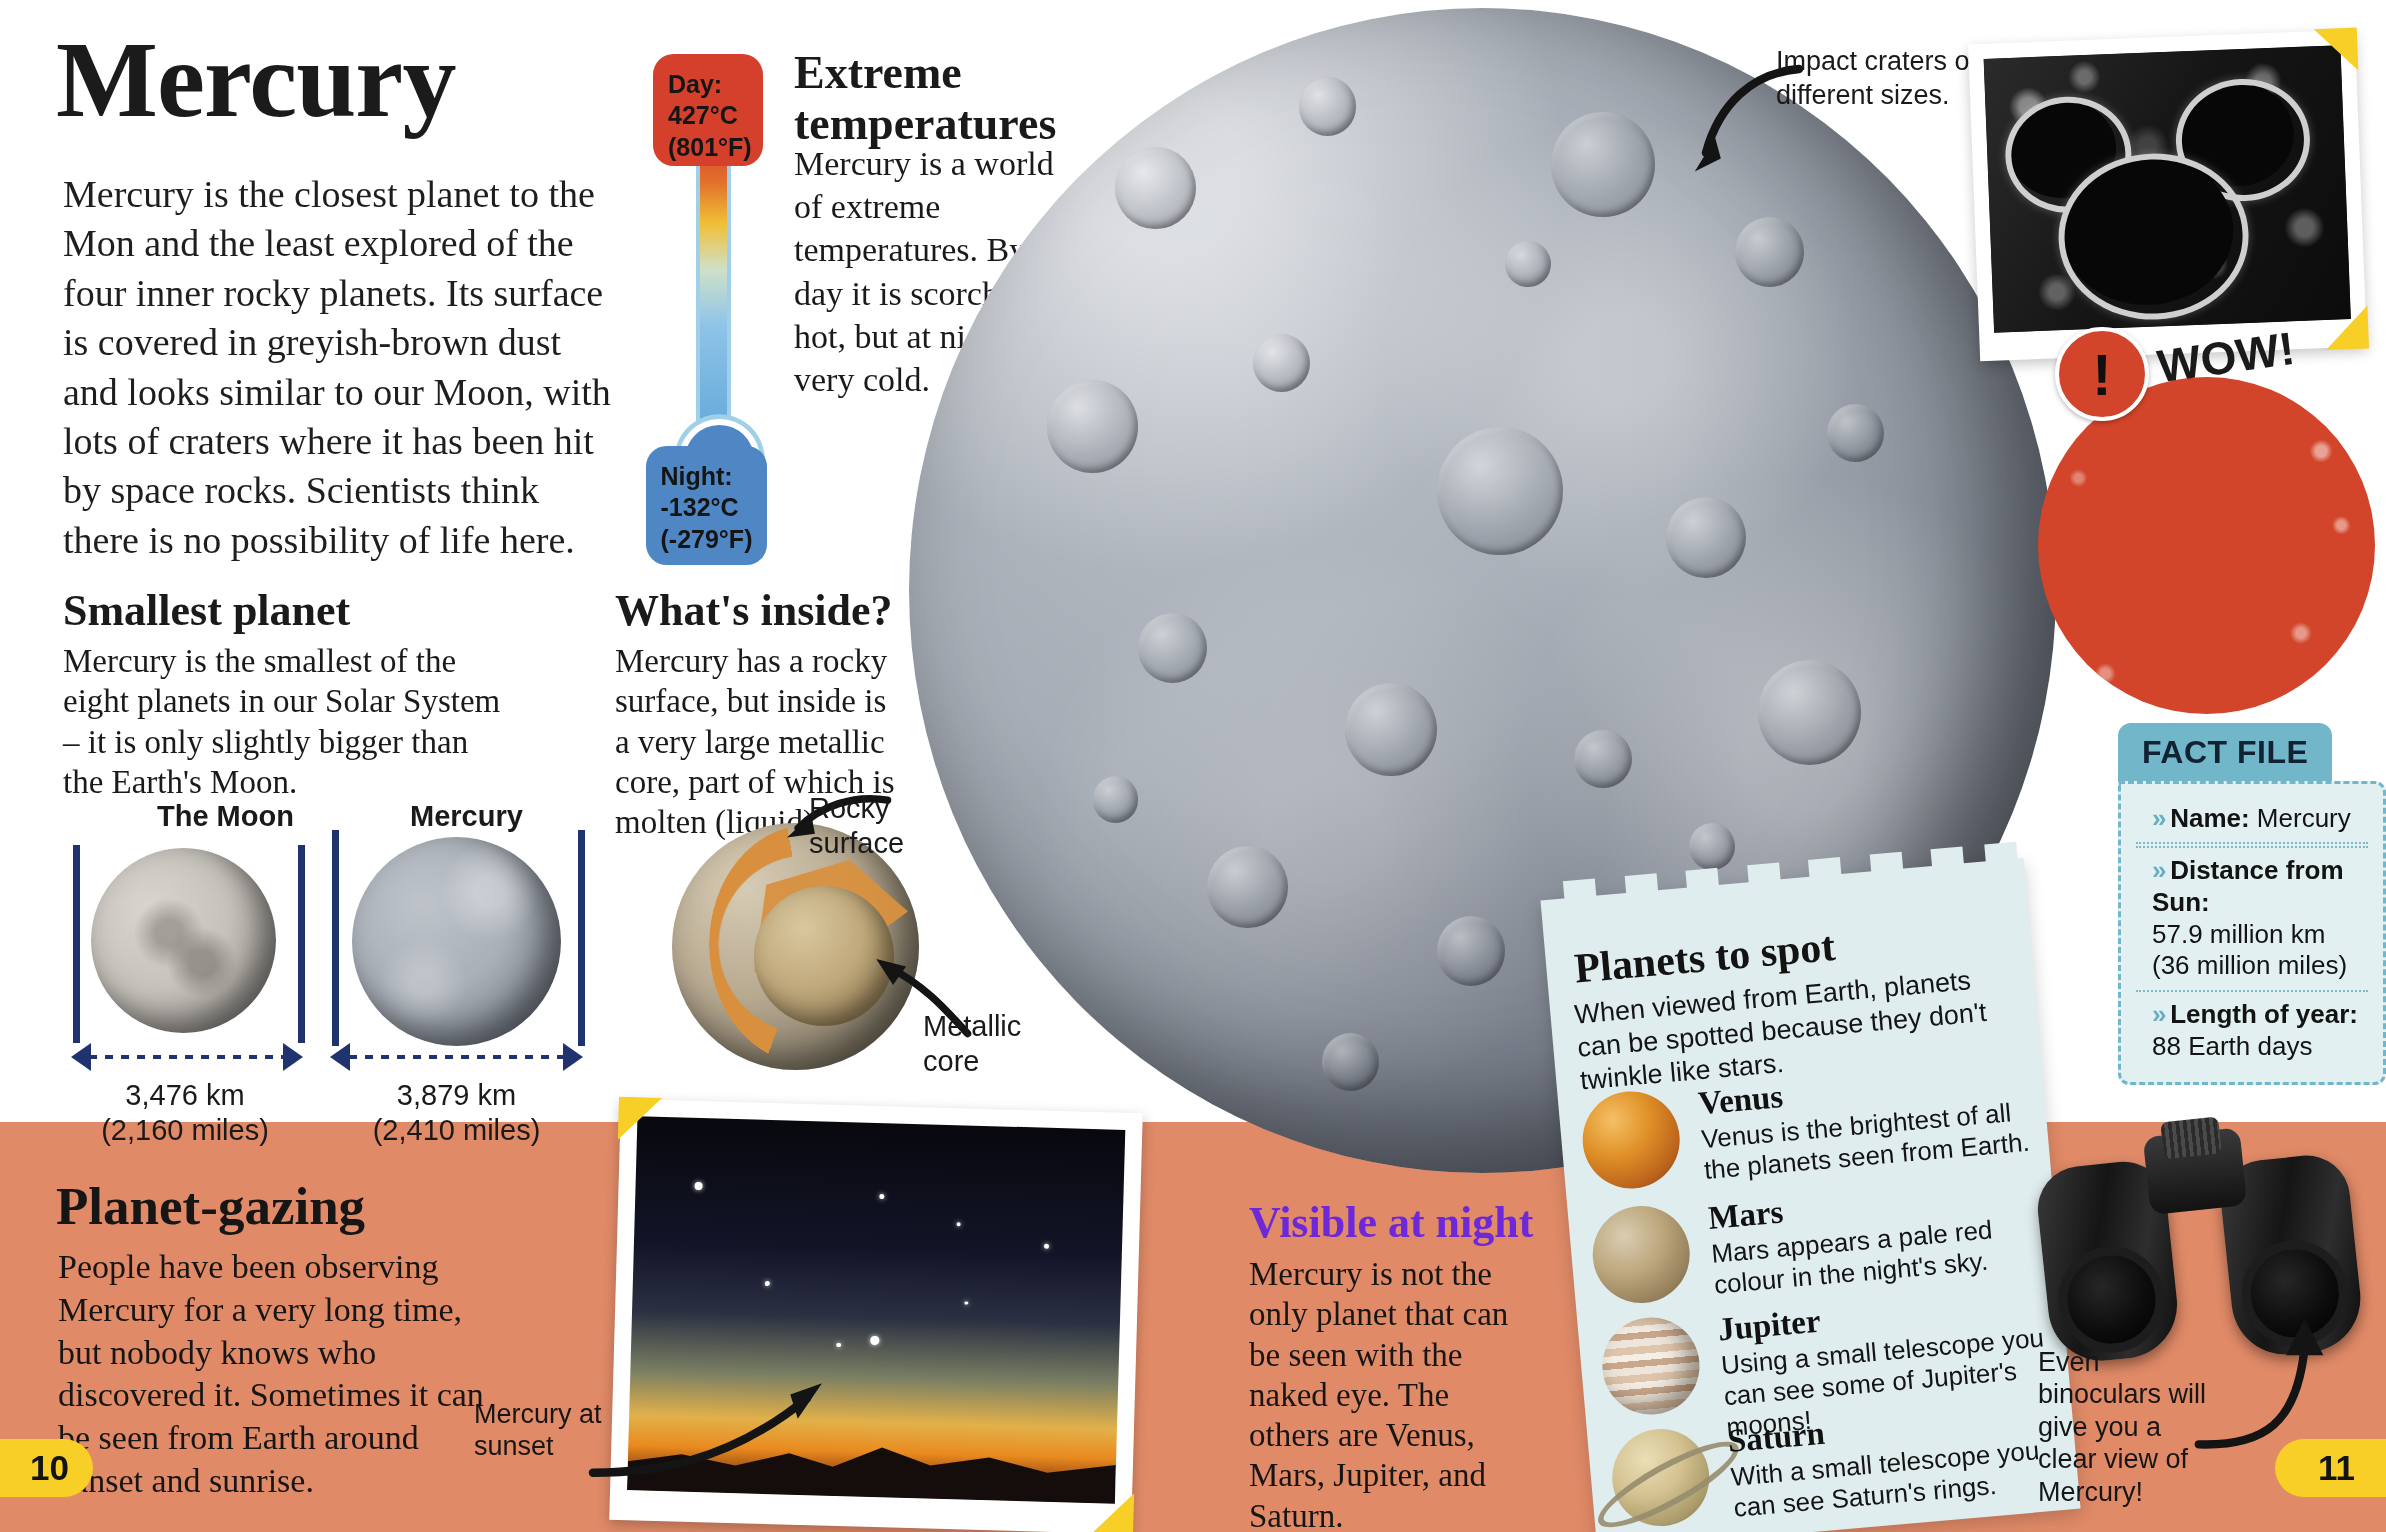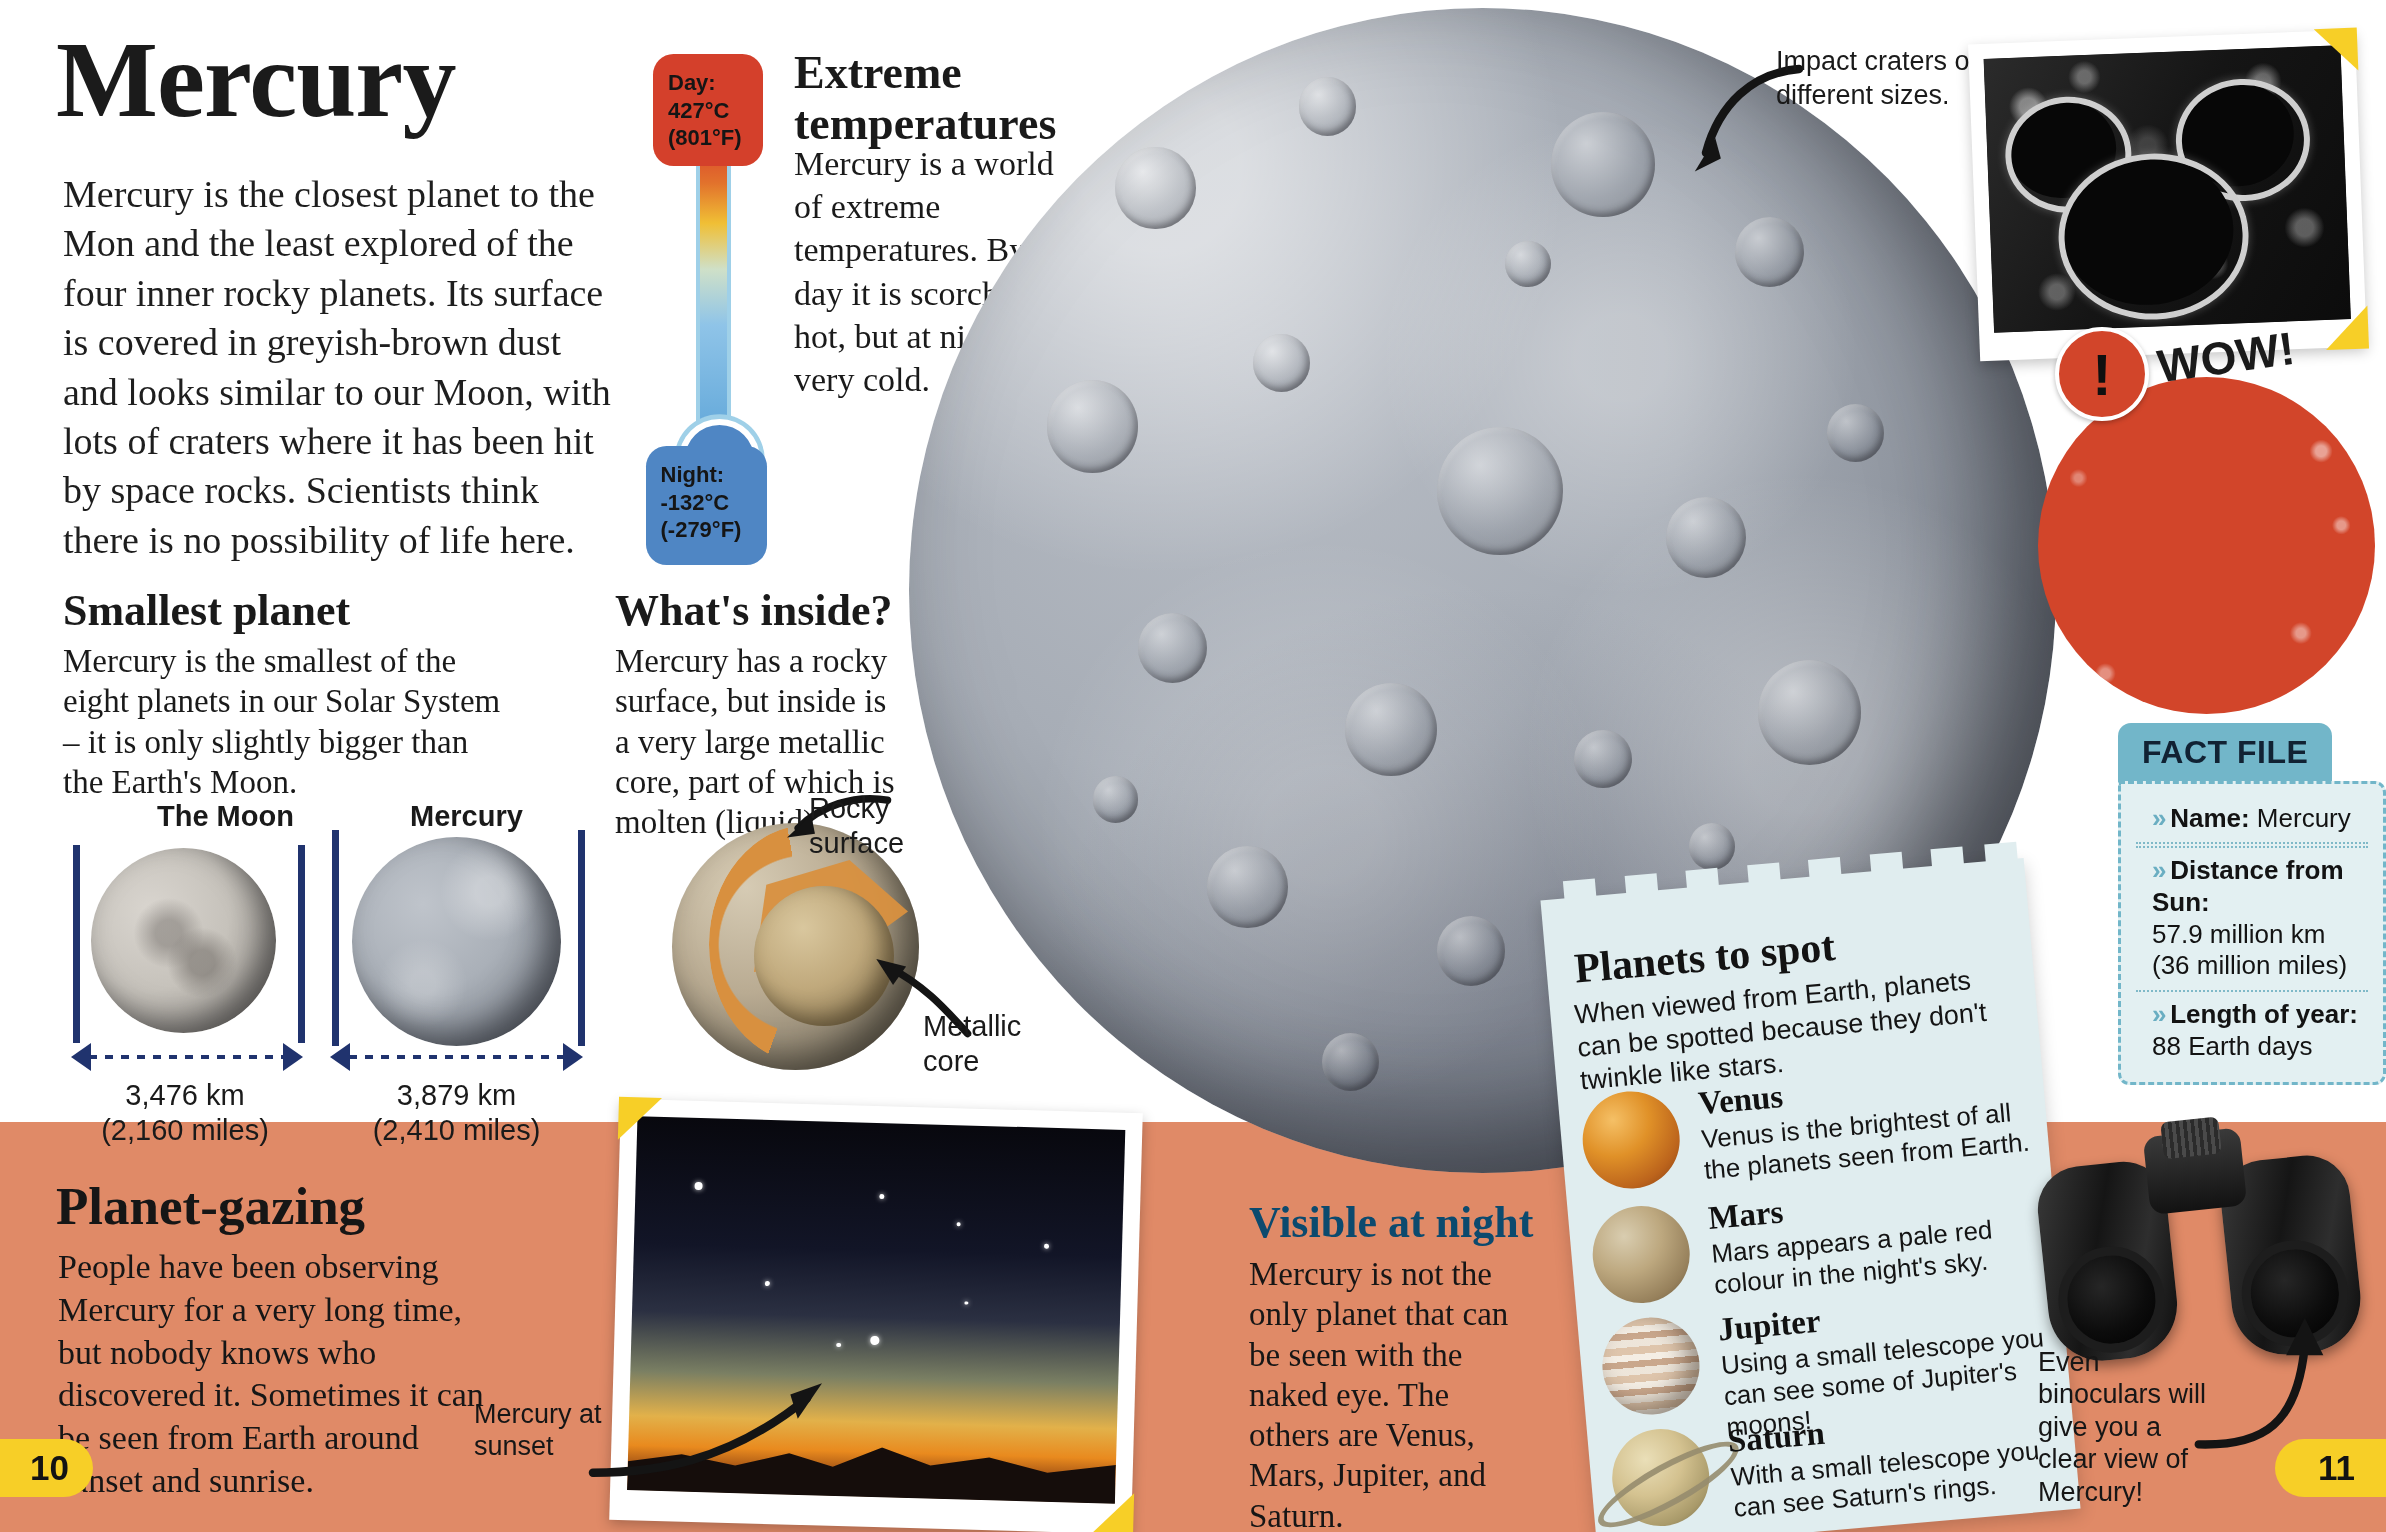--- a/index.html
+++ b/index.html
@@ -24,21 +24,21 @@
   #thermo .tube{position:absolute;left:43px;top:86px;width:35px;height:308px;
                 background:linear-gradient(to bottom,#d9412c 0%,#e2722c 14%,#f0bf35 27%,
                            #cfe0c8 42%,#8fc4e8 60%,#5ea5d8 100%);
                 border-left:4.7px solid #9fd0e8;border-right:4.7px solid #9fd0e8;box-sizing:border-box;}
   #thermo .bulb{position:absolute;left:26px;top:365px;width:69px;height:69px;border-radius:50%;
                 background:#4f86c4;border:6.5px solid #ffffff;box-shadow:0 0 0 4.7px #9fd0e8;}
   #thermo .day-chip{position:absolute;left:0px;top:0px;width:110px;height:112px;border-radius:20.5px;
                 background:#d4402b;}
   #thermo .night-chip{position:absolute;left:-7.5px;top:392px;width:121px;height:119px;border-radius:20.5px;
                 background:#4f86c4;}
-  .chip-txt{position:absolute;left:15px;top:15px;font-size:22px;line-height:1.25;color:#151515;
+  .chip-txt{position:absolute;left:15px;top:15px;font-size:25px;line-height:1.25;color:#151515;
             font-family:"Liberation Sans",sans-serif;font-weight:600;}
 
   #extreme-head{left:794px;top:48px;width:298px;font-size:46px;font-weight:700;line-height:1.10;}
   #extreme-body{left:794px;top:142px;width:280px;font-size:34px;line-height:1.27;}
 
   
   #mercury-globe{left:909px;top:7.5px;width:1147px;height:1165px;border-radius:50%;
     background:
       radial-gradient(circle at 22% 14%, rgba(255,255,255,.55) 0 6%, rgba(255,255,255,0) 30%),
       radial-gradient(circle at 62% 30%, rgba(255,255,255,.30) 0 4%, rgba(255,255,255,0) 22%),
@@ -177,21 +177,21 @@
                  #e2b14a 80%,#e98a1e 88%,#9a4c14 94%,#2a1a10 100%);}
   .star{position:absolute;background:#fff;border-radius:50%;box-shadow:0 0 5.6px rgba(255,255,255,.85);}
   .ridge{position:absolute;left:0;bottom:0;width:100%;height:69px;background:#150d0b;
       clip-path:polygon(0% 58%, 11% 46%, 22% 60%, 33% 40%, 42% 58%, 52% 28%, 62% 52%, 74% 38%, 86% 58%, 100% 44%, 100% 100%, 0% 100%);}
 
   
   #gaze-head{left:56px;top:1176px;font-size:53px;font-weight:700;color:#161616;}
   #gaze-body{left:58px;top:1246px;width:447px;font-size:34px;line-height:1.26;color:#161616;}
   #mercury-sunset-label{left:474px;top:1398px;width:163px;
       font-family:"Liberation Sans",sans-serif;font-size:27px;line-height:1.2;color:#161616;}
-  #night-head{left:1249px;top:1197px;font-size:44px;font-weight:700;color:#0c4a6e;}
+  #night-head{left:1249px;top:1197px;font-size:44px;font-weight:700;color:#6d28d9;}
   #night-body{left:1249px;top:1254px;width:270px;font-size:33px;line-height:1.22;color:#161616;}
   #binoc-label{left:2038px;top:1346px;width:186px;
       font-family:"Liberation Sans",sans-serif;font-size:27px;line-height:1.2;color:#161616;}
 
   
   #binoculars{left:2042px;top:1126px;width:317px;height:233px;transform:rotate(-6deg);}
   .barrel{position:absolute;width:129px;height:196px;border-radius:43px 43px 54px 54px;
       background:linear-gradient(105deg,#3a3a3a 0%,#151515 42%,#2e2e2e 70%,#0c0c0c 100%);
       box-shadow:0 5.6px 13px rgba(0,0,0,.4);}
   .lens{position:absolute;left:11.2px;bottom:7.5px;width:106px;height:106px;border-radius:50%;

